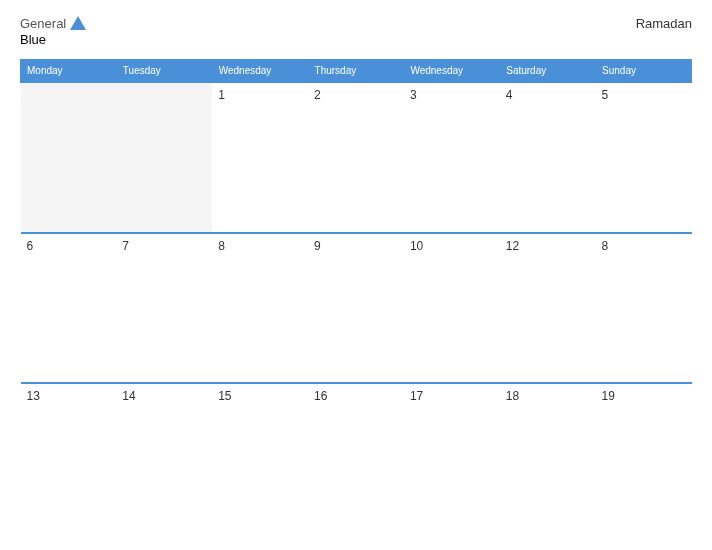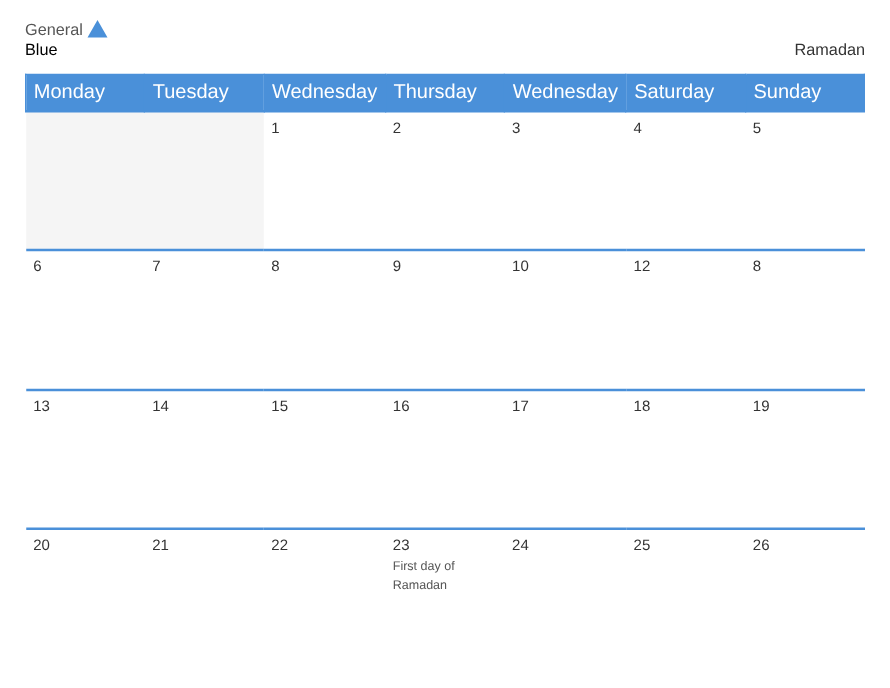--- a/index.html
+++ b/index.html
@@ -15,21 +15,21 @@
       width: 712px;
       height: 550px;
       padding: 16px 20px;
       display: flex;
       flex-direction: column;
     }
 
     
     .header {
       display: flex;
-      align-items: flex-end;
+      align-items: flex-start;
       justify-content: space-between;
       margin-bottom: 12px;
     }
 
     .logo {
       display: flex;
       align-items: center;
       gap: 2px;
     }
 
@@ -70,21 +70,21 @@
       border-collapse: collapse;
       flex: 1;
     }
 
     .calendar-table thead tr {
       background-color: #4a90d9;
     }
 
     .calendar-table thead th {
       color: #fff;
-      font-size: 16px;
+      font-size: 10px;
       font-weight: normal;
       padding: 5px 6px;
       text-align: left;
       border: 1px solid #4a90d9;
     }
 
     .calendar-table tbody tr {
       border-top: 2px solid #4a90d9;
     }
 
@@ -206,36 +206,15 @@
           <td>
             <span class="day-num">17</span>
           </td>
           <td>
             <span class="day-num">18</span>
           </td>
           <td>
             <span class="day-num">19</span>
           </td>
         </tr>
-        <tr>
-          <td>
-            <span class="day-num">20</span>
-          </td>
-          <td>
-            <span class="day-num">21</span>
-          </td>
-          <td>
-            <span class="day-num">22</span>
-          </td>
-          <td><span class="day-num">23</span><span class="event-text">First day of Ramadan</span></td>
-          <td>
-            <span class="day-num">24</span>
-          </td>
-          <td>
-            <span class="day-num">25</span>
-          </td>
-          <td>
-            <span class="day-num">26</span>
-          </td>
-        </tr>
       </tbody>
   </table>
 </div>
 
 </body></html>

